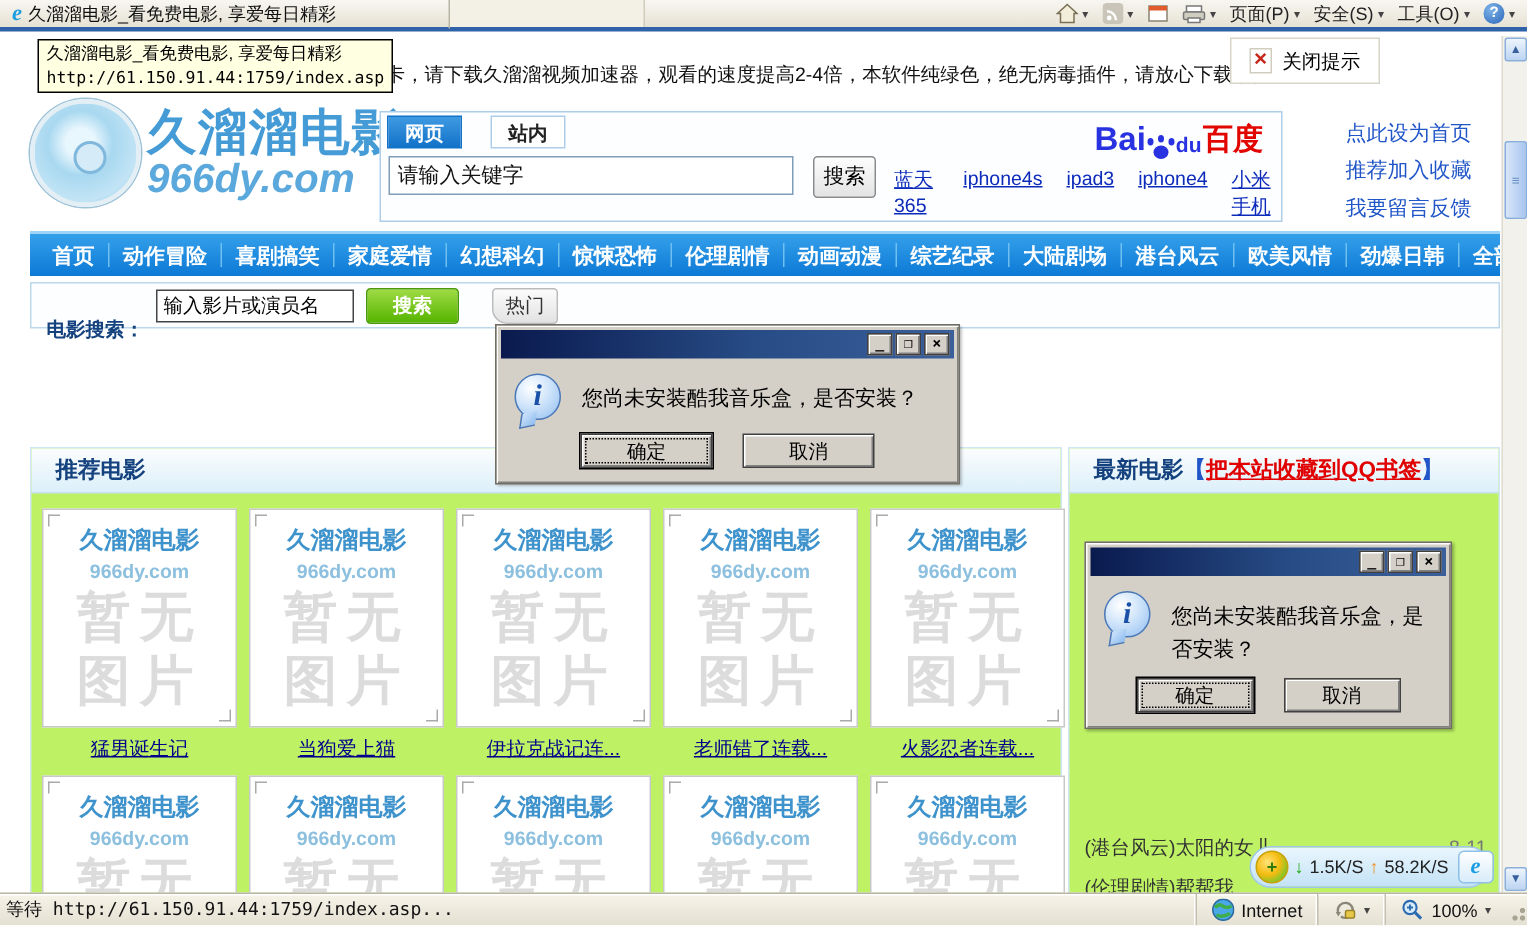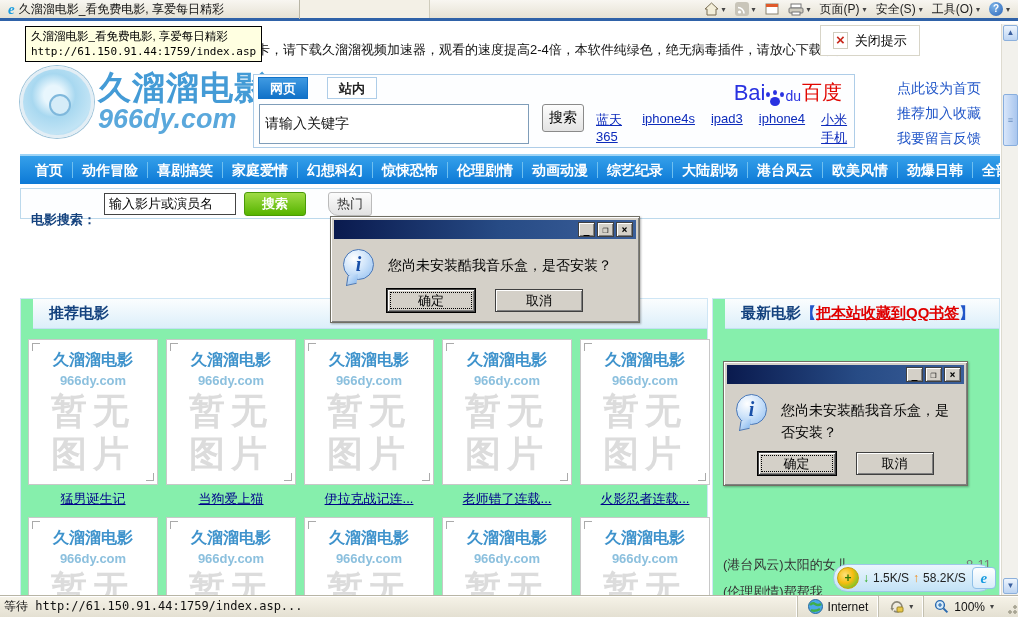--- a/index.html
+++ b/index.html
@@ -44,26 +44,26 @@
     background:#d5ecf8; border:2px solid #7fb8dc; }
   .logo-name { font-size:33px; font-weight:bold; color:#449bd6; letter-spacing:1px; line-height:34px;
     text-shadow:1px 1px 0 #fff; }
   .logo-dom { font-size:27px; font-weight:bold; font-style:italic; color:#5aa8dc; line-height:28px; }
 
   .searchbox { position:absolute; left:253px; top:50px; width:602px; height:74px; border:1px solid #aecde8; background:#fdfeff; }
   .stabs { position:absolute; left:4px; top:2px; display:flex; gap:19px; }
   .stab { width:50px; height:22px; text-align:center; line-height:22px; font-size:13px; font-weight:bold;
     border:1px solid #aecde8; background:#fff; color:#222; cursor:pointer; }
   .stab.active { background:linear-gradient(#3f9ae2,#1272c8); color:#fff; border-color:#1272c8; }
-  .sinput { position:absolute; left:5px; top:29px; width:270px; height:40px; border:1px solid #7f9db9; font-size:14px; padding:2px 5px; color:#111; }
+  .sinput { position:absolute; left:5px; top:29px; width:270px; height:26px; border:1px solid #7f9db9; font-size:14px; padding:2px 5px; color:#111; }
   .sbtn { position:absolute; left:288px; top:29px; width:42px; height:28px; font-size:14px;
     background:linear-gradient(#fdfdfd,#e3e3e3); border:1px solid #8a8a8a; border-radius:3px; cursor:pointer; }
   .hotlinks { position:absolute; left:342px; top:36px; display:flex; gap:16px; font-size:13px; }
   .hotlinks a { color:#0d2bbb; }
-  .baidu { position:absolute; right:12px; top:4px; display:flex; align-items:flex-end; gap:1px; font-weight:normal; }
+  .baidu { position:absolute; right:12px; top:4px; display:flex; align-items:flex-end; gap:1px; font-weight:bold; }
   .baidu .bai { color:#2932e1; font-size:22px; }
   .baidu .du { color:#2932e1; font-size:14px; position:relative; top:-2px;}
   .baidu .bd { color:#e10600; font-size:20px; }
   .paw { width:18px; height:16px; position:relative; }
   .paw i { position:absolute; border-radius:50%; background:#2932e1; }
   .paw .p1{ width:10px;height:9px;left:4px;top:7px;}
   .paw .p2{ width:4px;height:5px;left:0;top:2px;}
   .paw .p3{ width:4px;height:5px;left:7px;top:0;}
   .paw .p4{ width:4px;height:5px;left:14px;top:2px;}
 
@@ -106,21 +106,21 @@
   .winfo:after { content:""; position:absolute; left:3px; bottom:-6px; width:9px; height:9px;
     background:linear-gradient(135deg,#cfe4fa,#8fbdf0); border-left:1px solid #4a78b8; border-bottom:1px solid #4a78b8;
     transform:skew(-20deg,0deg) rotate(-12deg); }
   .wmsg { font-size:14px; color:#000; padding-top:5px; line-height:22px; }
   .wbtns { display:flex; justify-content:center; gap:20px; margin-top:9px; }
   .cbtn { width:88px; height:23px; background:#d4d0c8; border:1px solid #404040; font-size:13px;
     box-shadow:inset 1px 1px 0 #fff, inset -1px -1px 0 #808080; cursor:pointer; color:#000; }
   .cbtn.def { outline:1px dotted #000; outline-offset:-4px; box-shadow:0 0 0 1px #000, inset 1px 1px 0 #fff, inset -1px -1px 0 #808080; }
 
   
-  .panel { position:absolute; border:1px solid #cfe6f5; background:#86efac;padding-left:12px; }
+  .panel { position:absolute; border:1px solid #cfe6f5; background:#bef264; }
   .phead { height:30px; background:linear-gradient(#fbfdfe,#dceffa); border-bottom:1px solid #c3e0f2;
     display:flex; align-items:center; padding-left:16px; font-size:15px; font-weight:bold; color:#14427e; }
   .phead .qq { color:#e00000; font-weight:bold; }
   .phead .brk { color:#2156c8; font-weight:bold; }
 
   .cards { position:absolute; left:7px; display:flex; gap:8px; }
   .card { width:130px; }
   .thumb { width:130px; height:146px; border:1px solid #c8c8c8; background:#fff; text-align:center;
     padding-top:10px; position:relative; cursor:pointer; }
   .thumb:before { content:""; position:absolute; left:3px; top:3px; width:7px; height:7px; border-left:1px solid #aaa; border-top:1px solid #aaa; }

